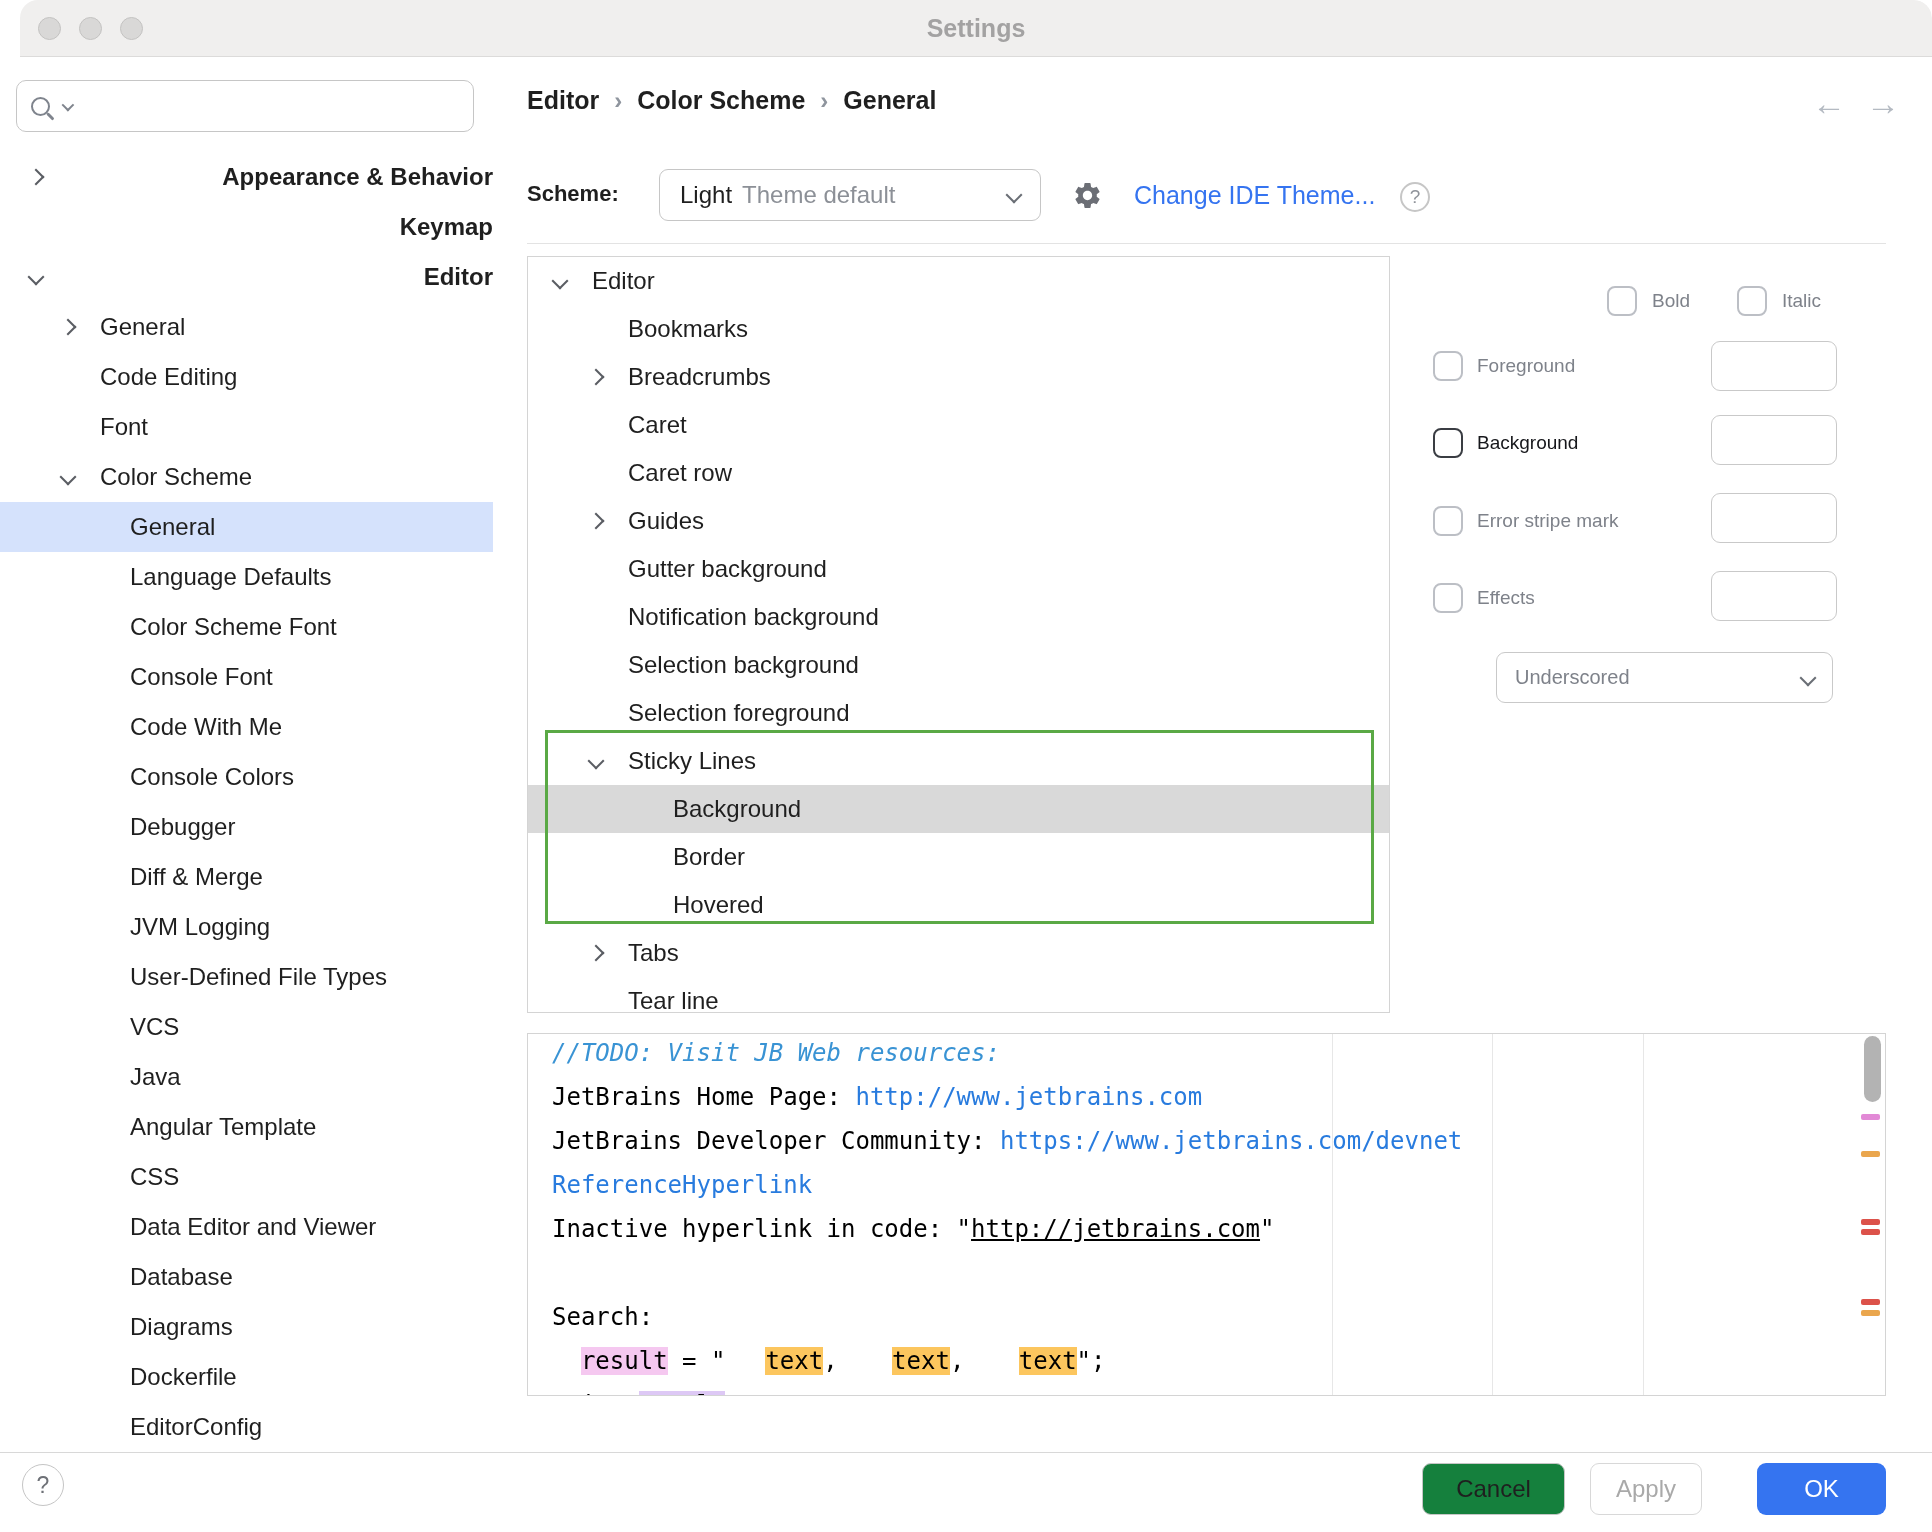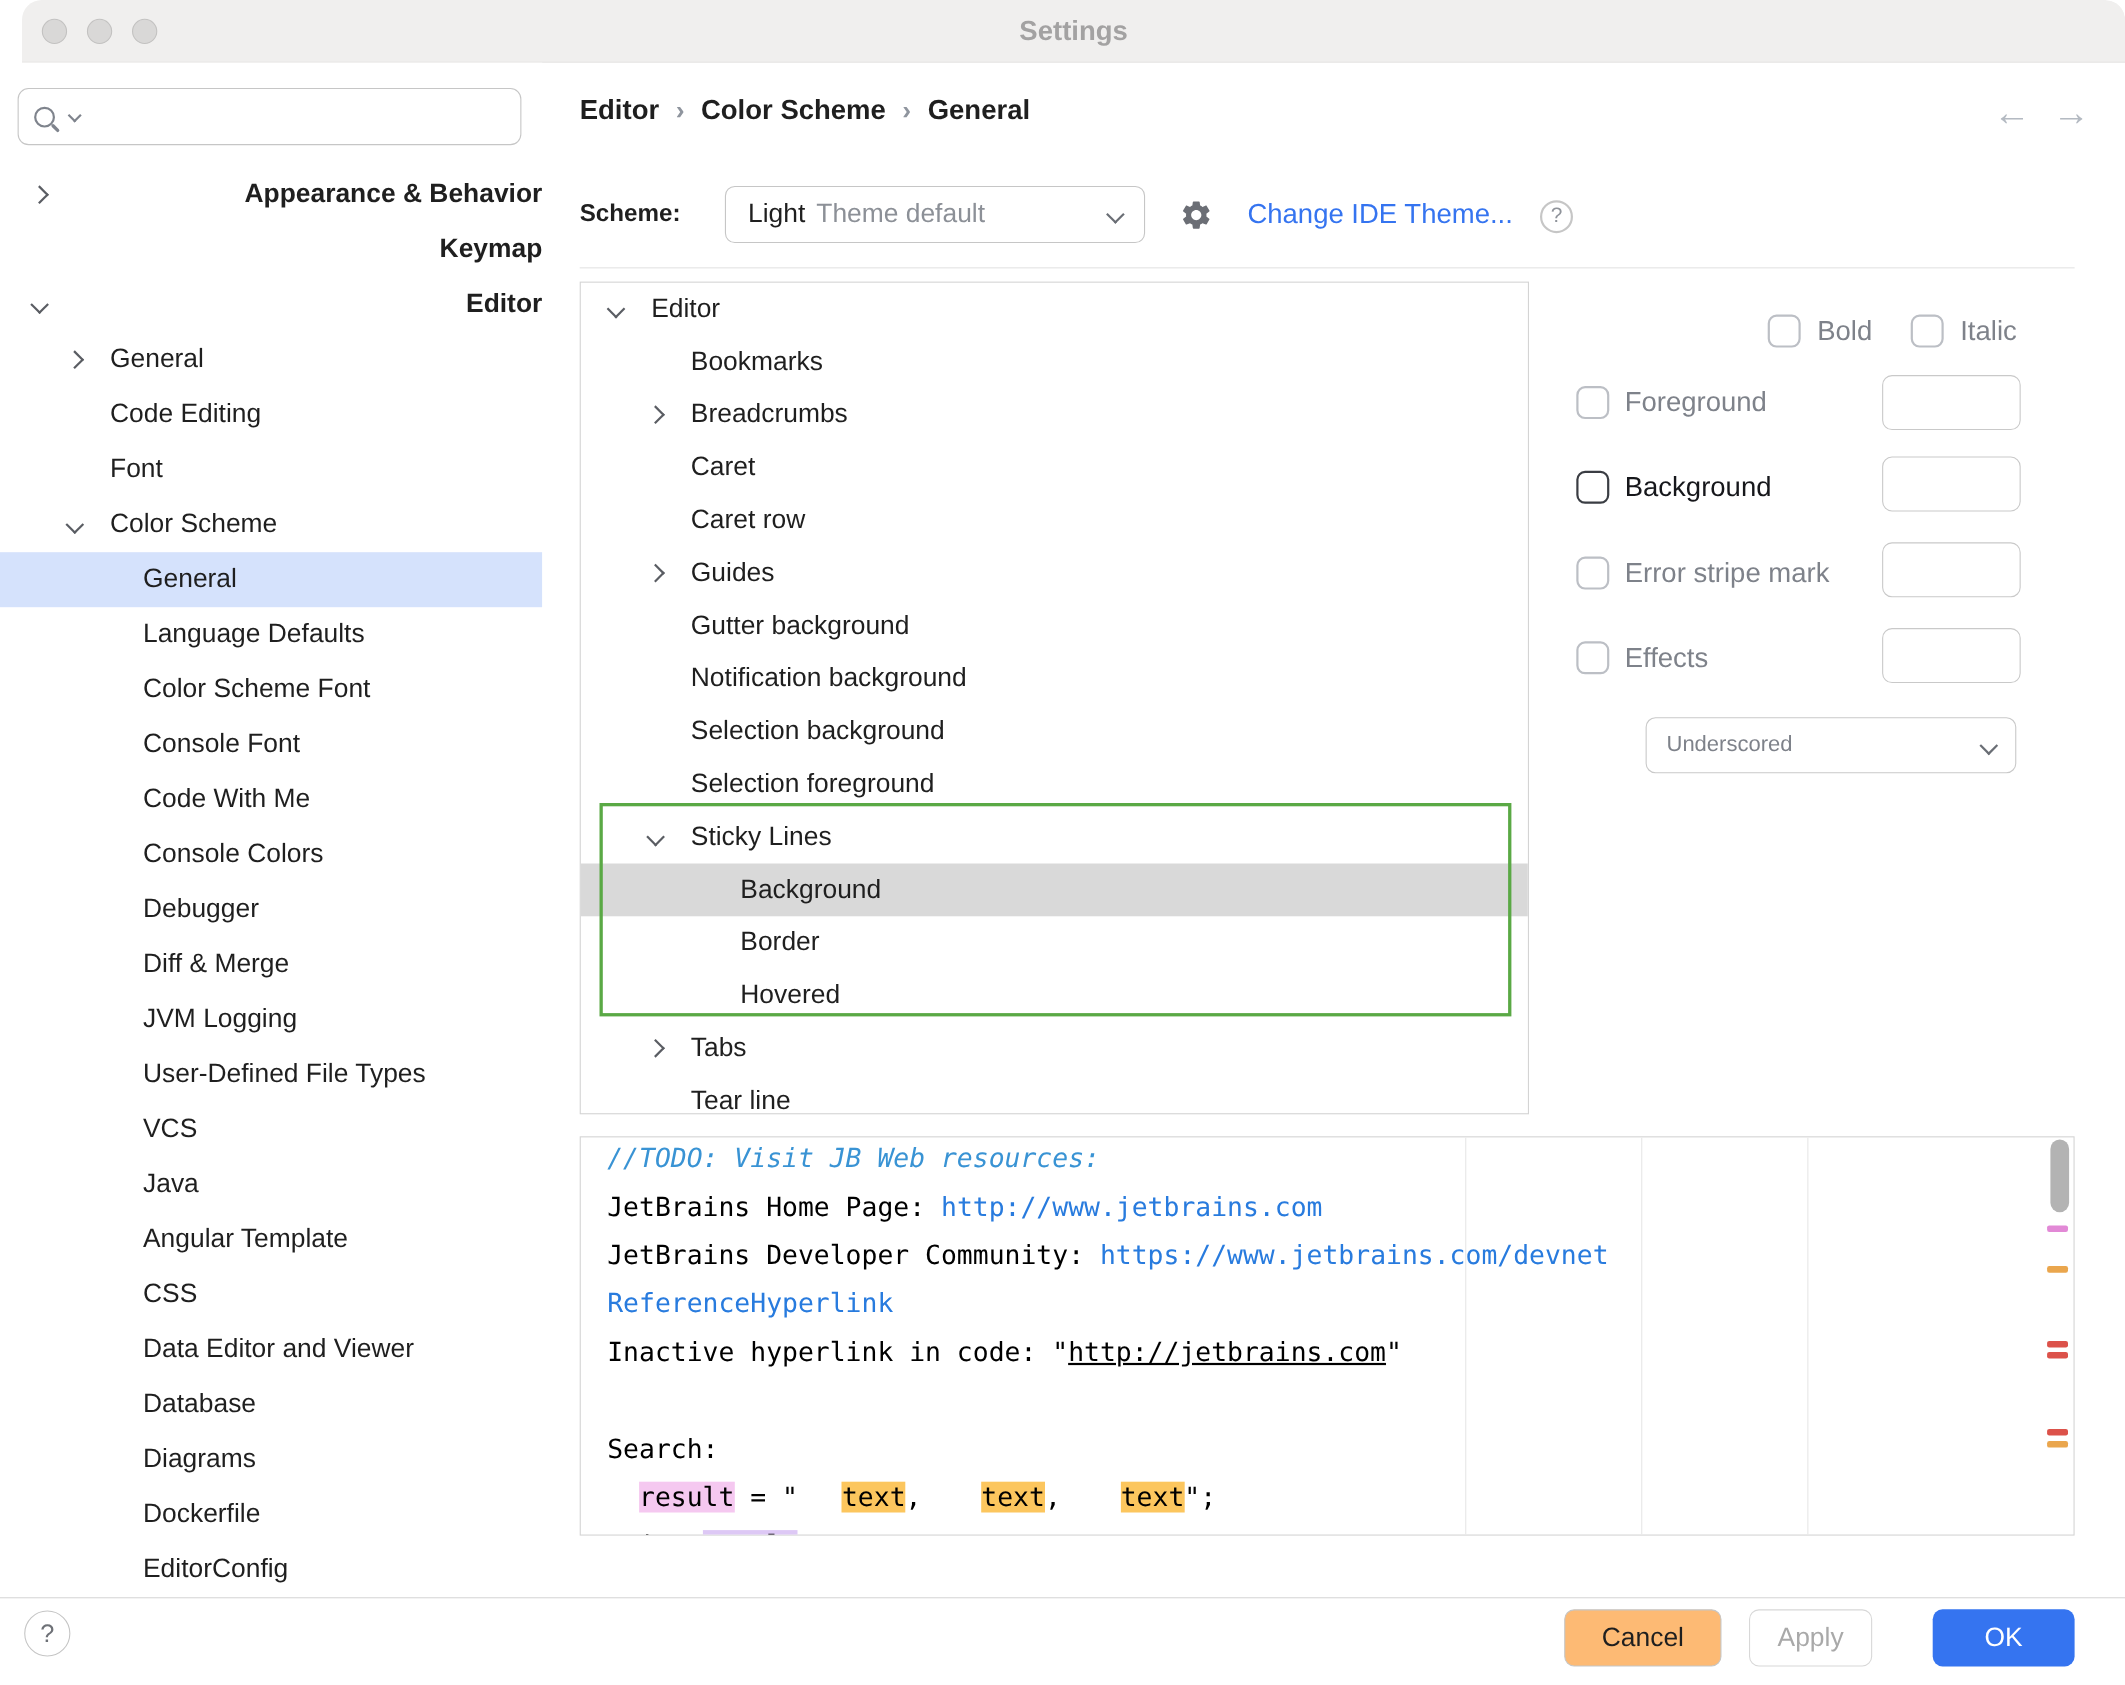--- a/index.html
+++ b/index.html
@@ -49,21 +49,21 @@
   .tree-panel{position:absolute;left:527px;top:256px;width:863px;height:757px;border:1px solid #d4d4d4;box-sizing:border-box;overflow:hidden;background:#fff;}
   .tree-row{height:48px;display:flex;align-items:center;font-size:24px;box-sizing:border-box;}
   .tree-row.l0{padding-left:26px;}
   .tree-row.l1{padding-left:62px;}
   .tree-row.l2{padding-left:145px;}
   .tree-row.selected{background:var(--tree-selection,#d9d9d9);}
   .green-box{position:absolute;left:17px;top:473px;width:829px;height:194px;border:3px solid var(--highlight-green,#5aa945);box-sizing:border-box;pointer-events:none;z-index:5;}
   
   .cb{position:absolute;width:30px;height:30px;border:2.5px solid #bcbfc5;border-radius:8px;box-sizing:border-box;background:#fff;}
   .cb.focused{border-color:#3a3d43;}
-  .attr-label{position:absolute;height:30px;line-height:30px;font-size:25px;color:#7e828a;white-space:nowrap;}
+  .attr-label{position:absolute;height:30px;line-height:30px;font-size:19px;color:#7e828a;white-space:nowrap;}
   .attr-label.dark{color:#16171b;}
   .swatch{position:absolute;width:126px;height:50px;border:1px solid #c9c9c9;border-radius:9px;box-sizing:border-box;background:#fff;}
   .underscored-select{position:absolute;left:1496px;top:652px;width:337px;height:51px;border:1px solid #c9c9c9;border-radius:9px;box-sizing:border-box;display:flex;align-items:center;padding:0 18px;font-size:20px;color:#7e828a;background:#fff;}
   
   .preview{position:absolute;left:527px;top:1033px;width:1359px;height:363px;border:1px solid #d4d4d4;box-sizing:border-box;overflow:hidden;background:#fff;font-family:"DejaVu Sans Mono",monospace;font-size:24px;}
   .guide{position:absolute;top:0;bottom:0;width:1px;background:#e7e7e7;z-index:0;}
   .code-lines{position:absolute;left:24px;top:-3px;right:70px;z-index:1;}
   .code-line{height:44px;line-height:44px;white-space:pre;}
   .seg-todo{color:var(--todo-blue,#3993d4);font-style:italic;}
   .seg-plain{color:#000;}
@@ -72,21 +72,21 @@
   .seg-pink{background:var(--hl-pink,#f5c8f0);color:#000;}
   .seg-amber{background:var(--hl-amber,#fcc65e);color:#000;margin-left:40px;}
   .seg-purple{background:var(--hl-purple,#ddc8f5);color:#000;}
   .stripe{position:absolute;right:0;top:0;width:36px;bottom:0;z-index:2;}
   .stripe-thumb{position:absolute;right:4px;top:2px;width:17px;height:66px;background:#b3b3b3;border-radius:9px;}
   .stripe-mark{position:absolute;right:5px;width:19px;height:6px;border-radius:2px;}
   
   .footer{position:absolute;left:0;top:1452px;right:0;height:80px;background:#fff;border-top:1px solid #d8d8d8;}
   .help-btn{position:absolute;left:22px;top:11px;width:42px;height:42px;border:1.5px solid #c5c5c5;border-radius:50%;box-sizing:border-box;color:#6e7177;font-size:23px;display:flex;align-items:center;justify-content:center;background:#fff;}
   .btn{position:absolute;top:10px;height:52px;border-radius:9px;box-sizing:border-box;font-size:24px;display:flex;align-items:center;justify-content:center;cursor:default;}
-  .btn-cancel{left:1422px;width:143px;border:1px solid #c6c6c6;color:#1f1f1f;background:#fdba74;text-align:center;}
+  .btn-cancel{left:1422px;width:143px;border:1px solid #c6c6c6;color:#1f1f1f;background:#15803d;text-align:center;}
   .btn-apply{left:1590px;width:112px;border:1px solid #d8d8d8;color:#a9a9a9;background:#fff;}
   .btn-ok{left:1757px;width:129px;background:var(--accent,#3574f0);color:#fff;}
 </style>
 </head>
 <body>
 
 <div class="screen">
 
   <div class="titlebar">
     <div class="traffic">

